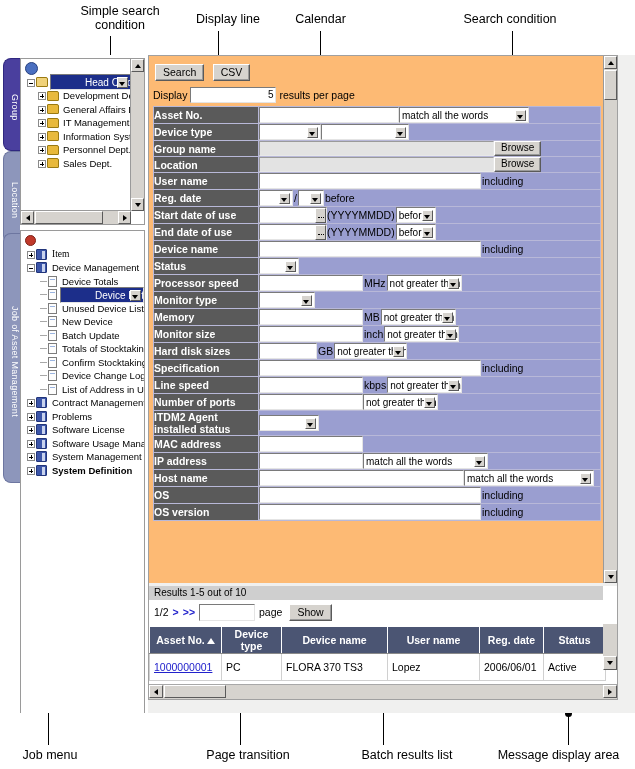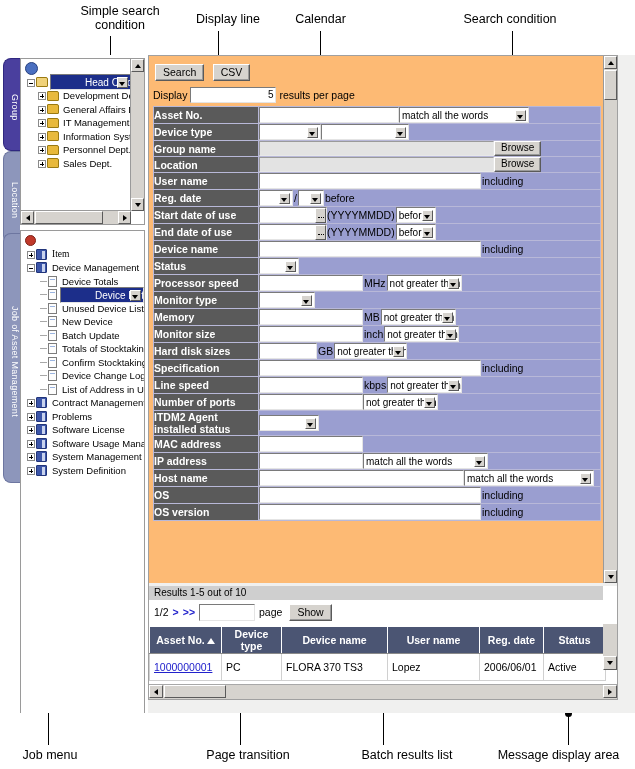--- a/index.html
+++ b/index.html
@@ -323,21 +323,21 @@
             <span class="book"></span>
             <span class="tlabel">Software Usage Managem</span>
           </div>
           <div class="tnode" style="padding-left: 4px;">
             <span class="tw">
               <span class="pm plus"></span>
             </span>
             <span class="book"></span>
             <span class="tlabel">System Management</span>
           </div>
-          <div class="tnode" style="padding-left: 4px;">
+          <div class="tnode" style="padding-left: 4px; font-weight: bold;">
             <span class="tw">
               <span class="pm plus"></span>
             </span>
             <span class="book"></span>
             <span class="tlabel">System Definition</span>
           </div>
         </div>
     </div>
   </div>
 

